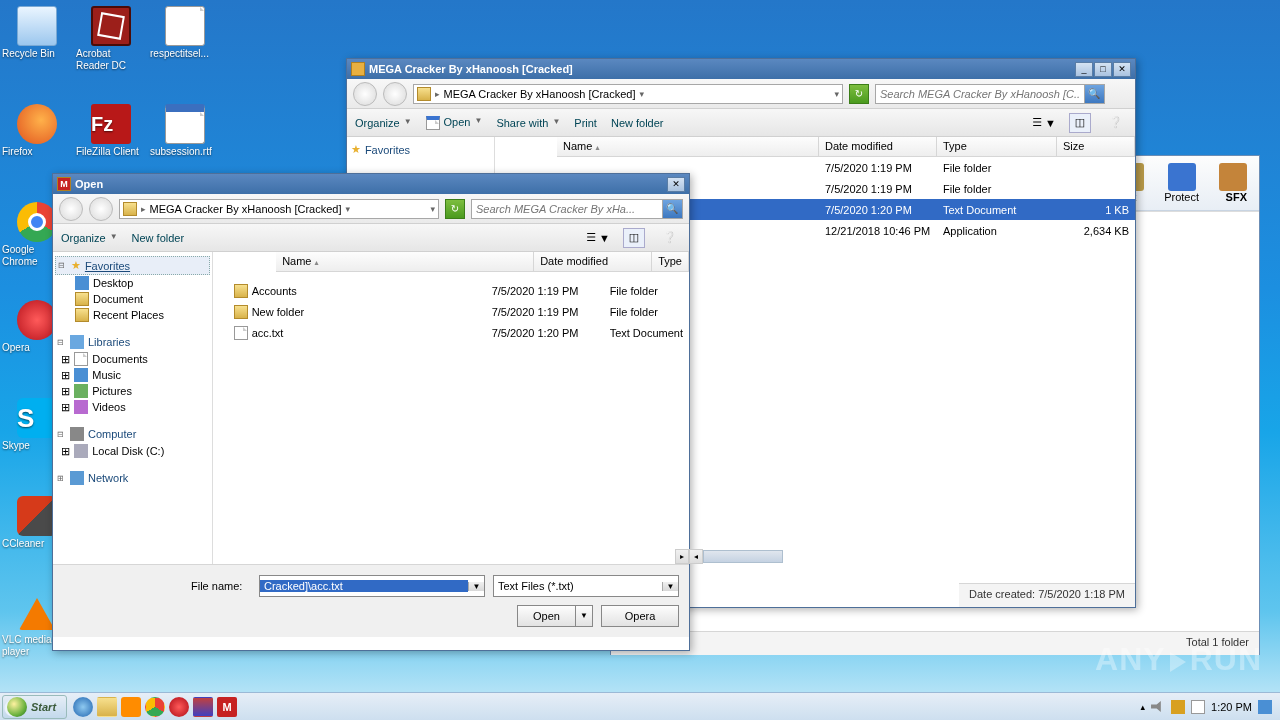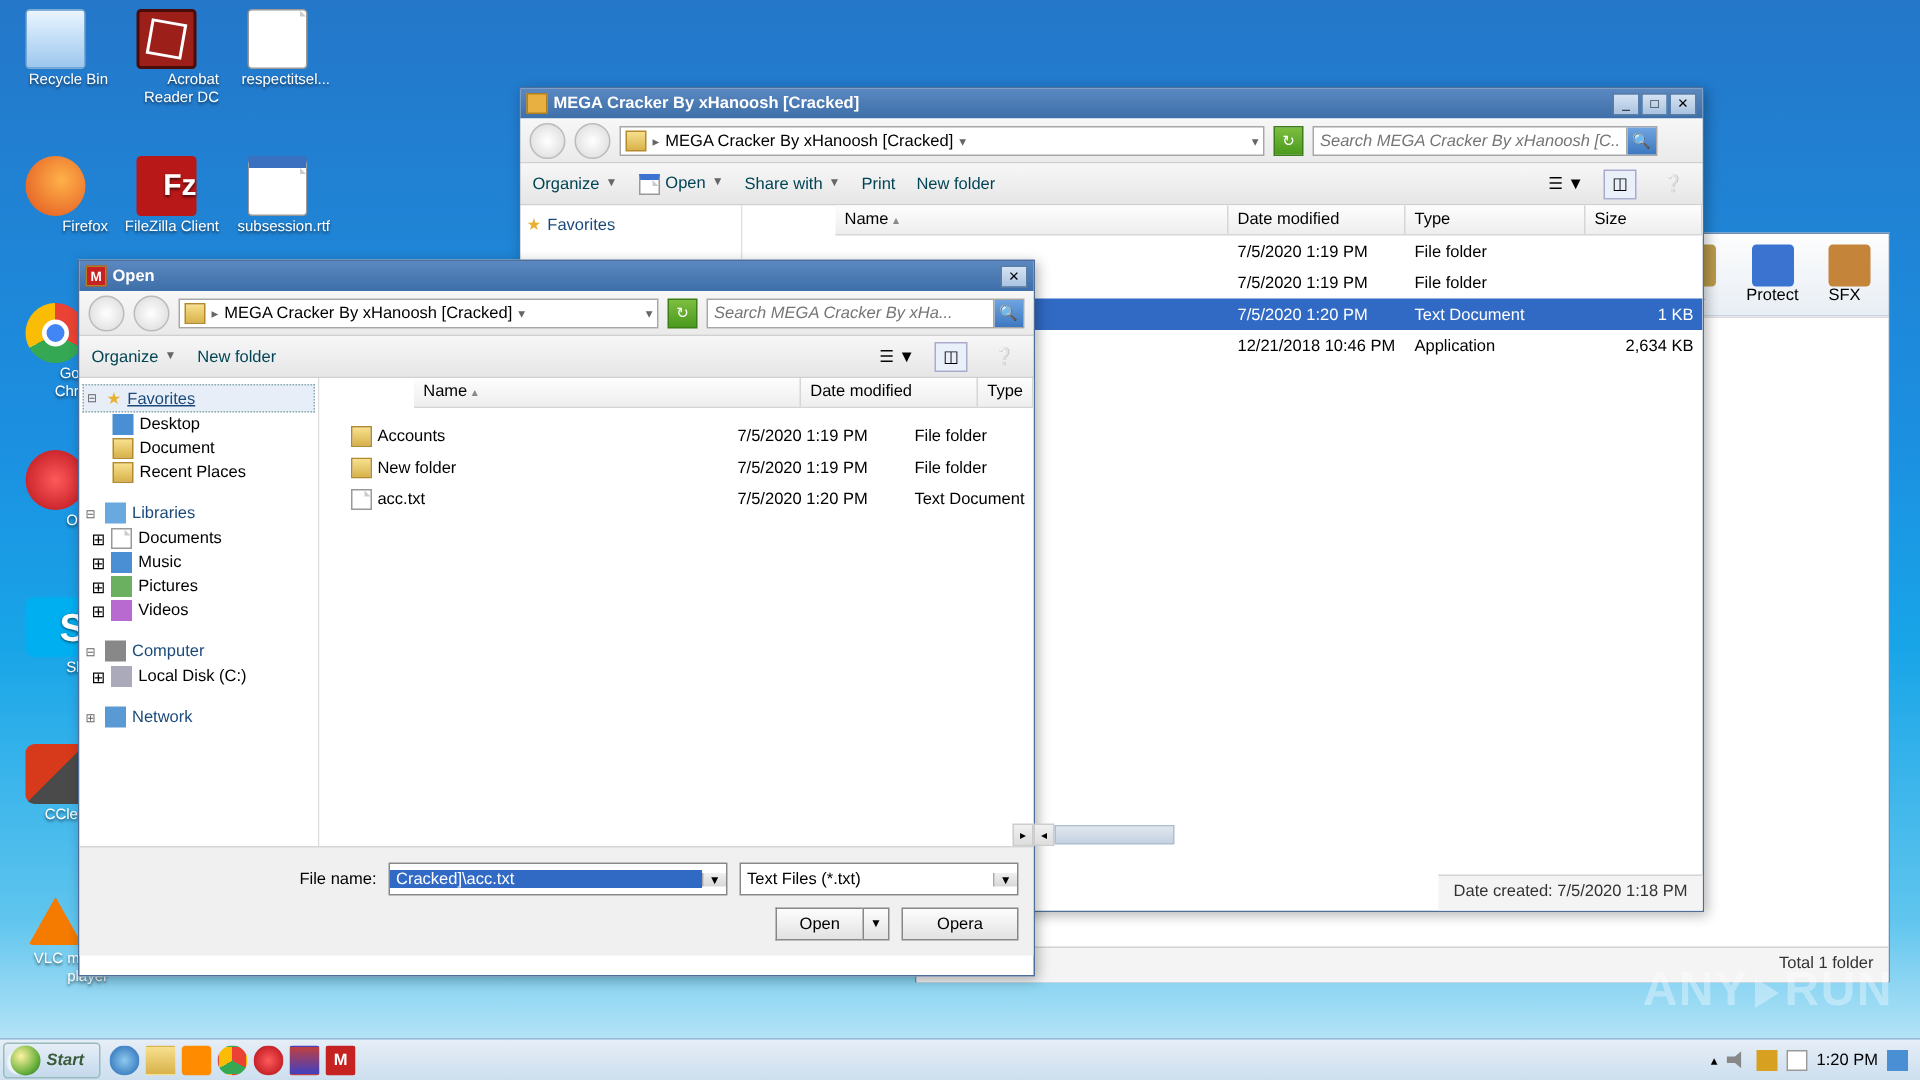--- a/index.html
+++ b/index.html
@@ -1,17 +1,17 @@
 <!DOCTYPE html>
 <html><head>
 <meta charset="utf-8">
 <style>
 * { margin:0; padding:0; box-sizing:border-box; font-family:"Segoe UI",Tahoma,sans-serif; font-size:11px; }
 body { width:1280px; height:720px; position:relative; overflow:hidden; background:linear-gradient(180deg,#2477c9 0%,#1c8fe0 40%,#18a5e8 60%,#5fc5ee 85%,#d0edf9 100%); }
-.desktop-icon { position:absolute; width:70px; text-align:right; color:#fff; text-shadow:0 1px 2px rgba(0,0,0,.6); cursor:default; }
+.desktop-icon { position:absolute; width:70px; text-align:left; color:#fff; text-shadow:0 1px 2px rgba(0,0,0,.6); cursor:default; }
 .desktop-icon .dicon { width:40px; height:40px; margin:0 auto 2px; border-radius:3px; }
 .desktop-icon span { display:block; font-size:10px; line-height:12px; }
 .win { position:absolute; background:#fff; border:1px solid #4e6f99; box-shadow:2px 2px 8px rgba(0,0,0,.3); }
 .titlebar { height:20px; background:linear-gradient(#5b88c0,#3d6fa8); color:#fff; display:flex; align-items:center; padding:0 4px; }
 .titlebar .ticon { width:14px; height:14px; margin-right:4px; background:#e8b040; border:1px solid #b08020; }
 .titlebar .ttitle { flex:1; font-weight:bold; font-size:11px; }
 .titlebar .wbtns { display:flex; gap:1px; }
 .titlebar .wbtn { width:18px; height:15px; background:linear-gradient(#d5e3f3,#aac3e0); border:1px solid #5a7da5; text-align:center; line-height:13px; color:#000; font-size:9px; cursor:default; }
 .navrow { height:30px; background:linear-gradient(#f7f7f7,#eaeaea); border-bottom:1px solid #d0d0d0; display:flex; align-items:center; padding:0 6px; gap:6px; }
 .navbtn { width:24px; height:24px; border:1px solid #bbb; border-radius:12px; background:radial-gradient(#fff,#d8d8d8); }
@@ -38,21 +38,21 @@
 .colhead { height:20px; background:linear-gradient(#fdfdfd,#eee); border-bottom:1px solid #d6d6d6; display:flex; }
 .colhead div { padding:3px 6px; border-right:1px solid #d6d6d6; }
 .filelist { flex:1; overflow:auto; }
 .filerow { display:flex; height:21px; align-items:center; }
 .filerow.selected { background:#316ac5; color:#fff; }
 .filerow .fcell { padding:0 6px; overflow:hidden; white-space:nowrap; }
 .filerow .ficon { width:14px; height:14px; margin-right:4px; }
 .ftrstatus { height:24px; border-top:1px solid #d6d6d6; padding:4px 10px; background:#f4f4f4; color:#333; }
 .openfooter { background:#f0f0f0; border-top:1px solid #d6d6d6; padding:10px; }
 .openrow { display:flex; align-items:center; gap:8px; justify-content:flex-end; margin-bottom:8px; }
-.openrow label { width:60px; text-align:right; }
+.openrow label { width:60px; }
 .combo { height:22px; border:1px solid #888; background:#fff; display:flex; align-items:center; }
 .combo .cval { flex:1; padding:0 4px; }
 .combo .cdrop { width:16px; border-left:1px solid #aaa; text-align:center; background:linear-gradient(#f0f0f0,#d8d8d8); font-size:8px; }
 .combo .cval.selected { background:#316ac5; color:#fff; }
 .btn { width:78px; height:22px; border:1px solid #888; background:linear-gradient(#fdfdfd,#e2e2e2); text-align:center; line-height:20px; cursor:default; }
 .btnrow { display:flex; gap:8px; justify-content:flex-end; }
 .splitbtn { display:flex; }
 .splitbtn .btn { border-right:none; width:58px; }
 .splitbtn .drop { width:18px; height:22px; border:1px solid #888; background:linear-gradient(#fdfdfd,#e2e2e2); text-align:center; line-height:20px; font-size:8px; }
 .taskbar { position:absolute; bottom:0; left:0; right:0; height:28px; background:linear-gradient(#e6eef7,#cddfef); border-top:1px solid #9bb9d6; display:flex; align-items:center; padding:0 2px; }
@@ -72,21 +72,21 @@
 .iconfile { background:#fff; border:1px solid #999; position:relative; }
 .iconfile::after { content:''; position:absolute; top:0; right:0; border-left:4px solid #ccc; border-top:4px solid transparent; }
 </style>
 </head>
 <body>
 
 <div class="bgwin" style="left:610px; top:155px; width:650px; height:500px;">
   <div style="height:55px; background:linear-gradient(#fdfdfd,#e8eef5); border-bottom:1px solid #c8d4e2; display:flex; justify-content:flex-end; align-items:center; gap:20px; padding:4px 12px;">
     <div style="text-align:center;"><div style="width:28px;height:28px;background:#b89a4a;border-radius:3px;margin:0 auto;"></div><span>...t</span></div>
     <div style="text-align:center;"><div style="width:28px;height:28px;background:#3a74d0;border-radius:3px;margin:0 auto;"></div><span>Protect</span></div>
-    <div style="text-align:left;"><div style="width:28px;height:28px;background:#c4843a;border-radius:3px;margin:0 auto;"></div><span>SFX</span></div>
+    <div style="text-align:right;font-weight:bold;"><div style="width:28px;height:28px;background:#c4843a;border-radius:3px;margin:0 auto;"></div><span>SFX</span></div>
   </div>
   <div style="height:420px;background:#fff;border-top:1px solid #ddd;"></div>
   <div class="ftrstatus" style="display:flex;">
       <div style="flex:1"></div>
       <span>Total 1 folder</span>
     </div>
 </div>
 
 <div>
   <div class="desktop-icon" style="left:2px;top:6px">

